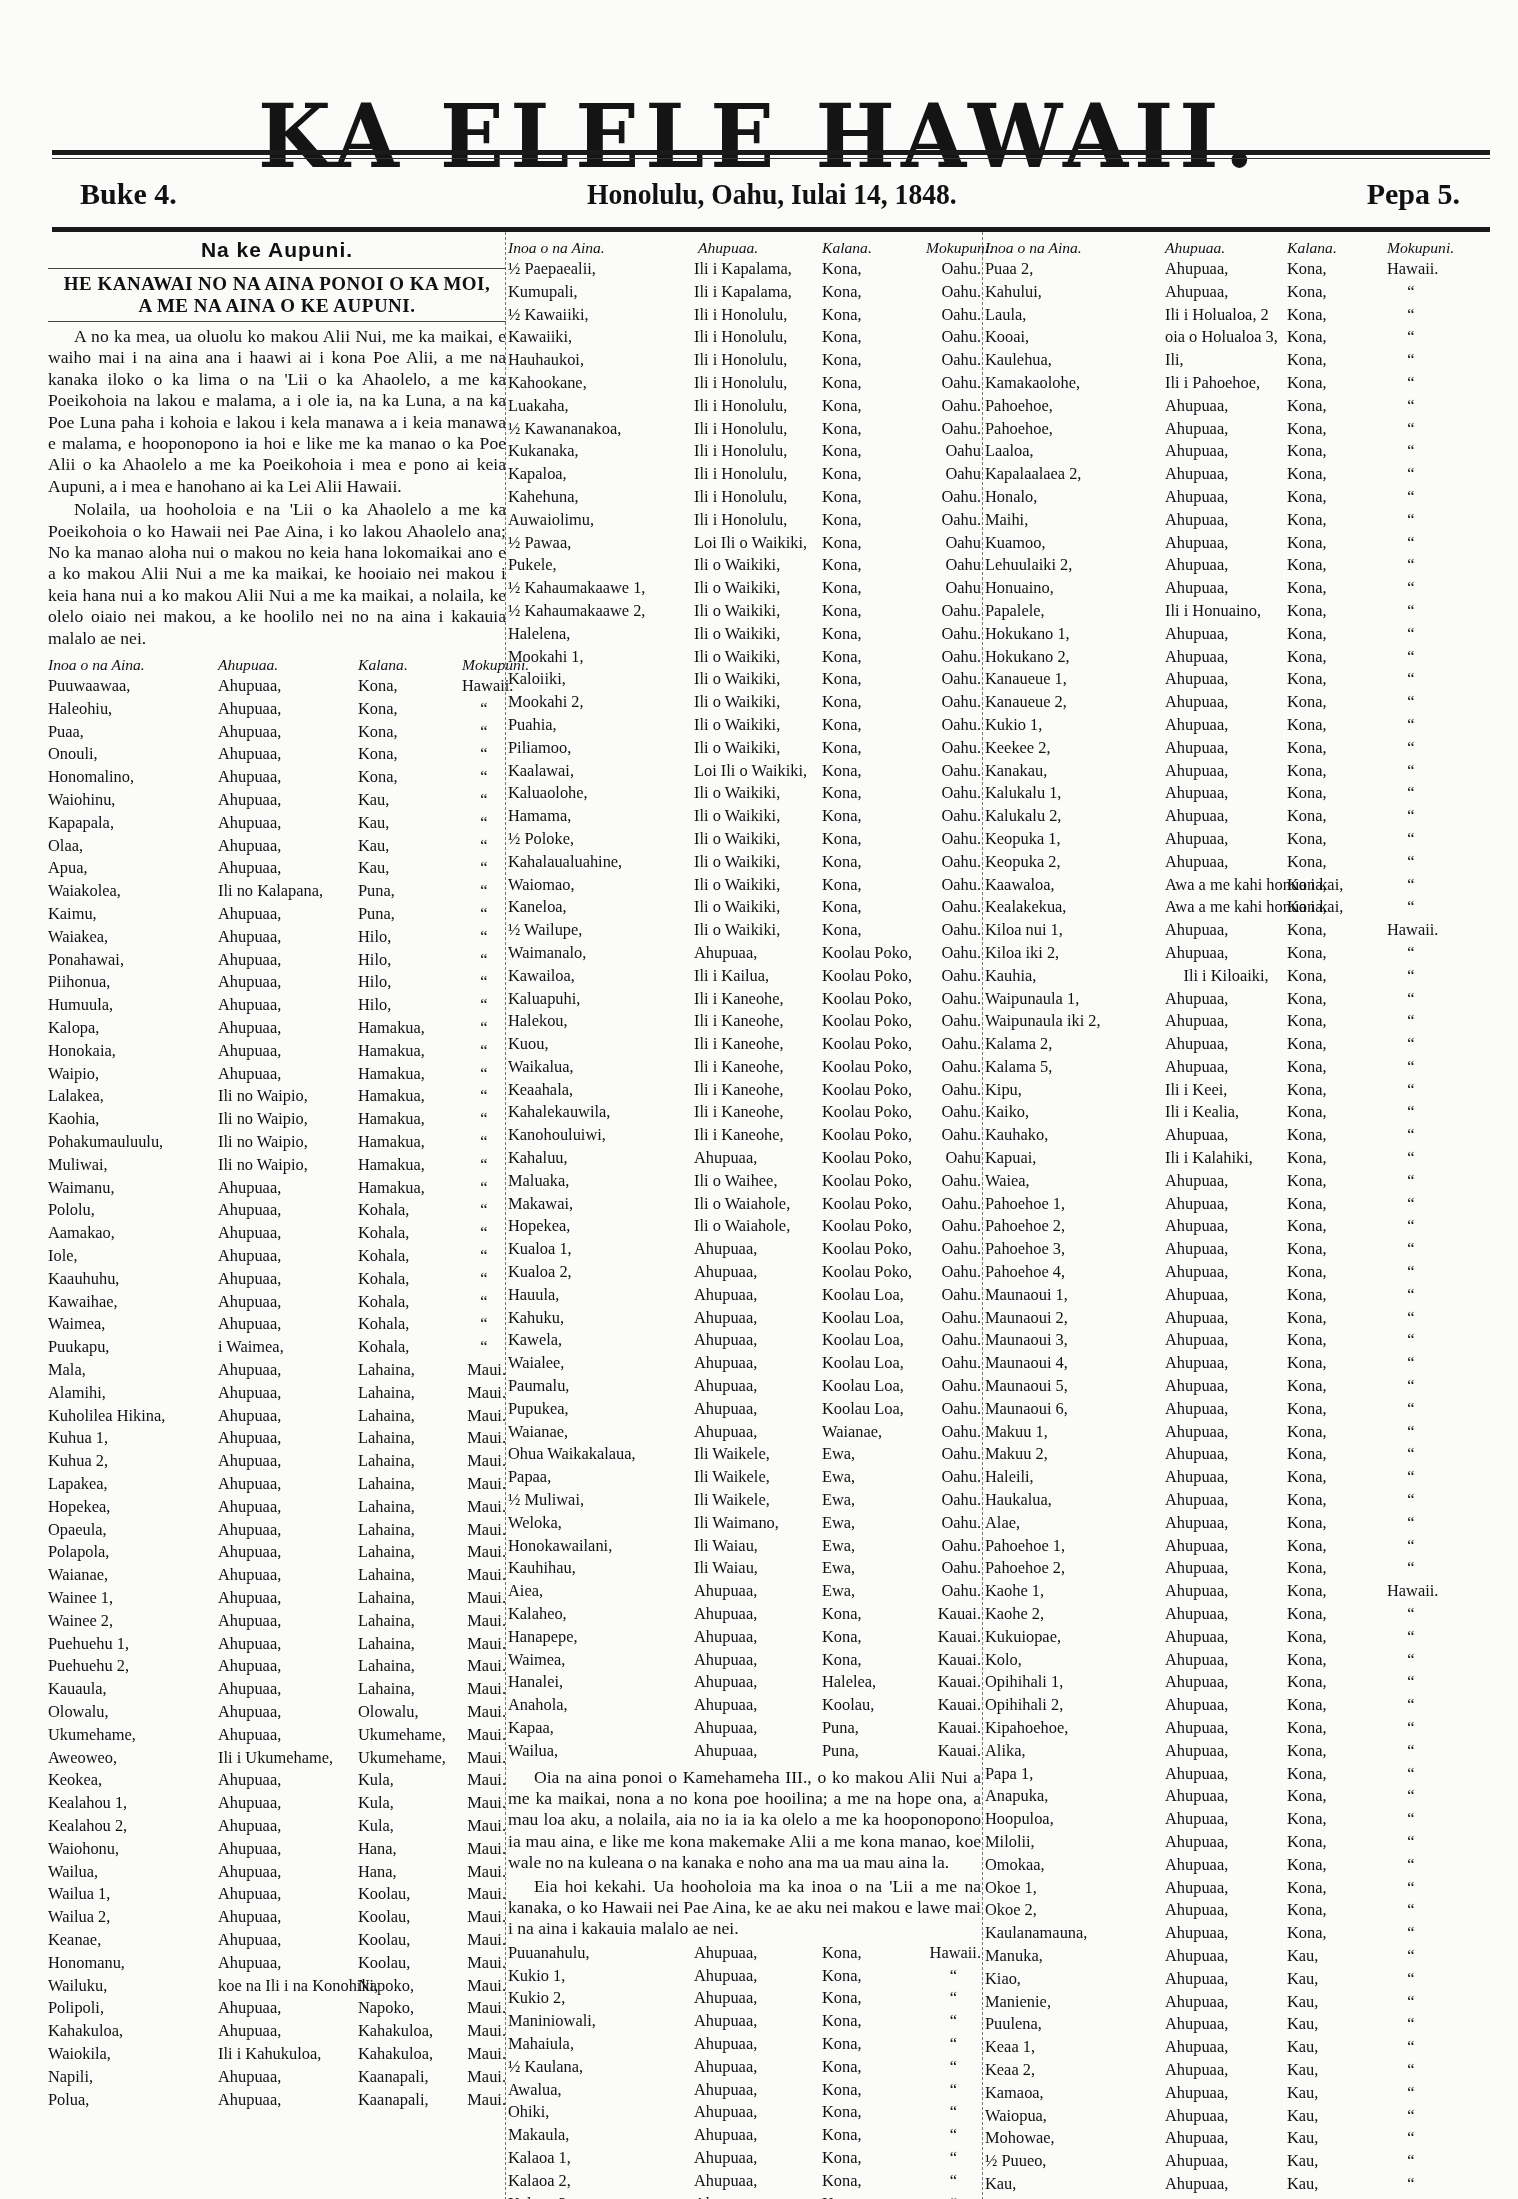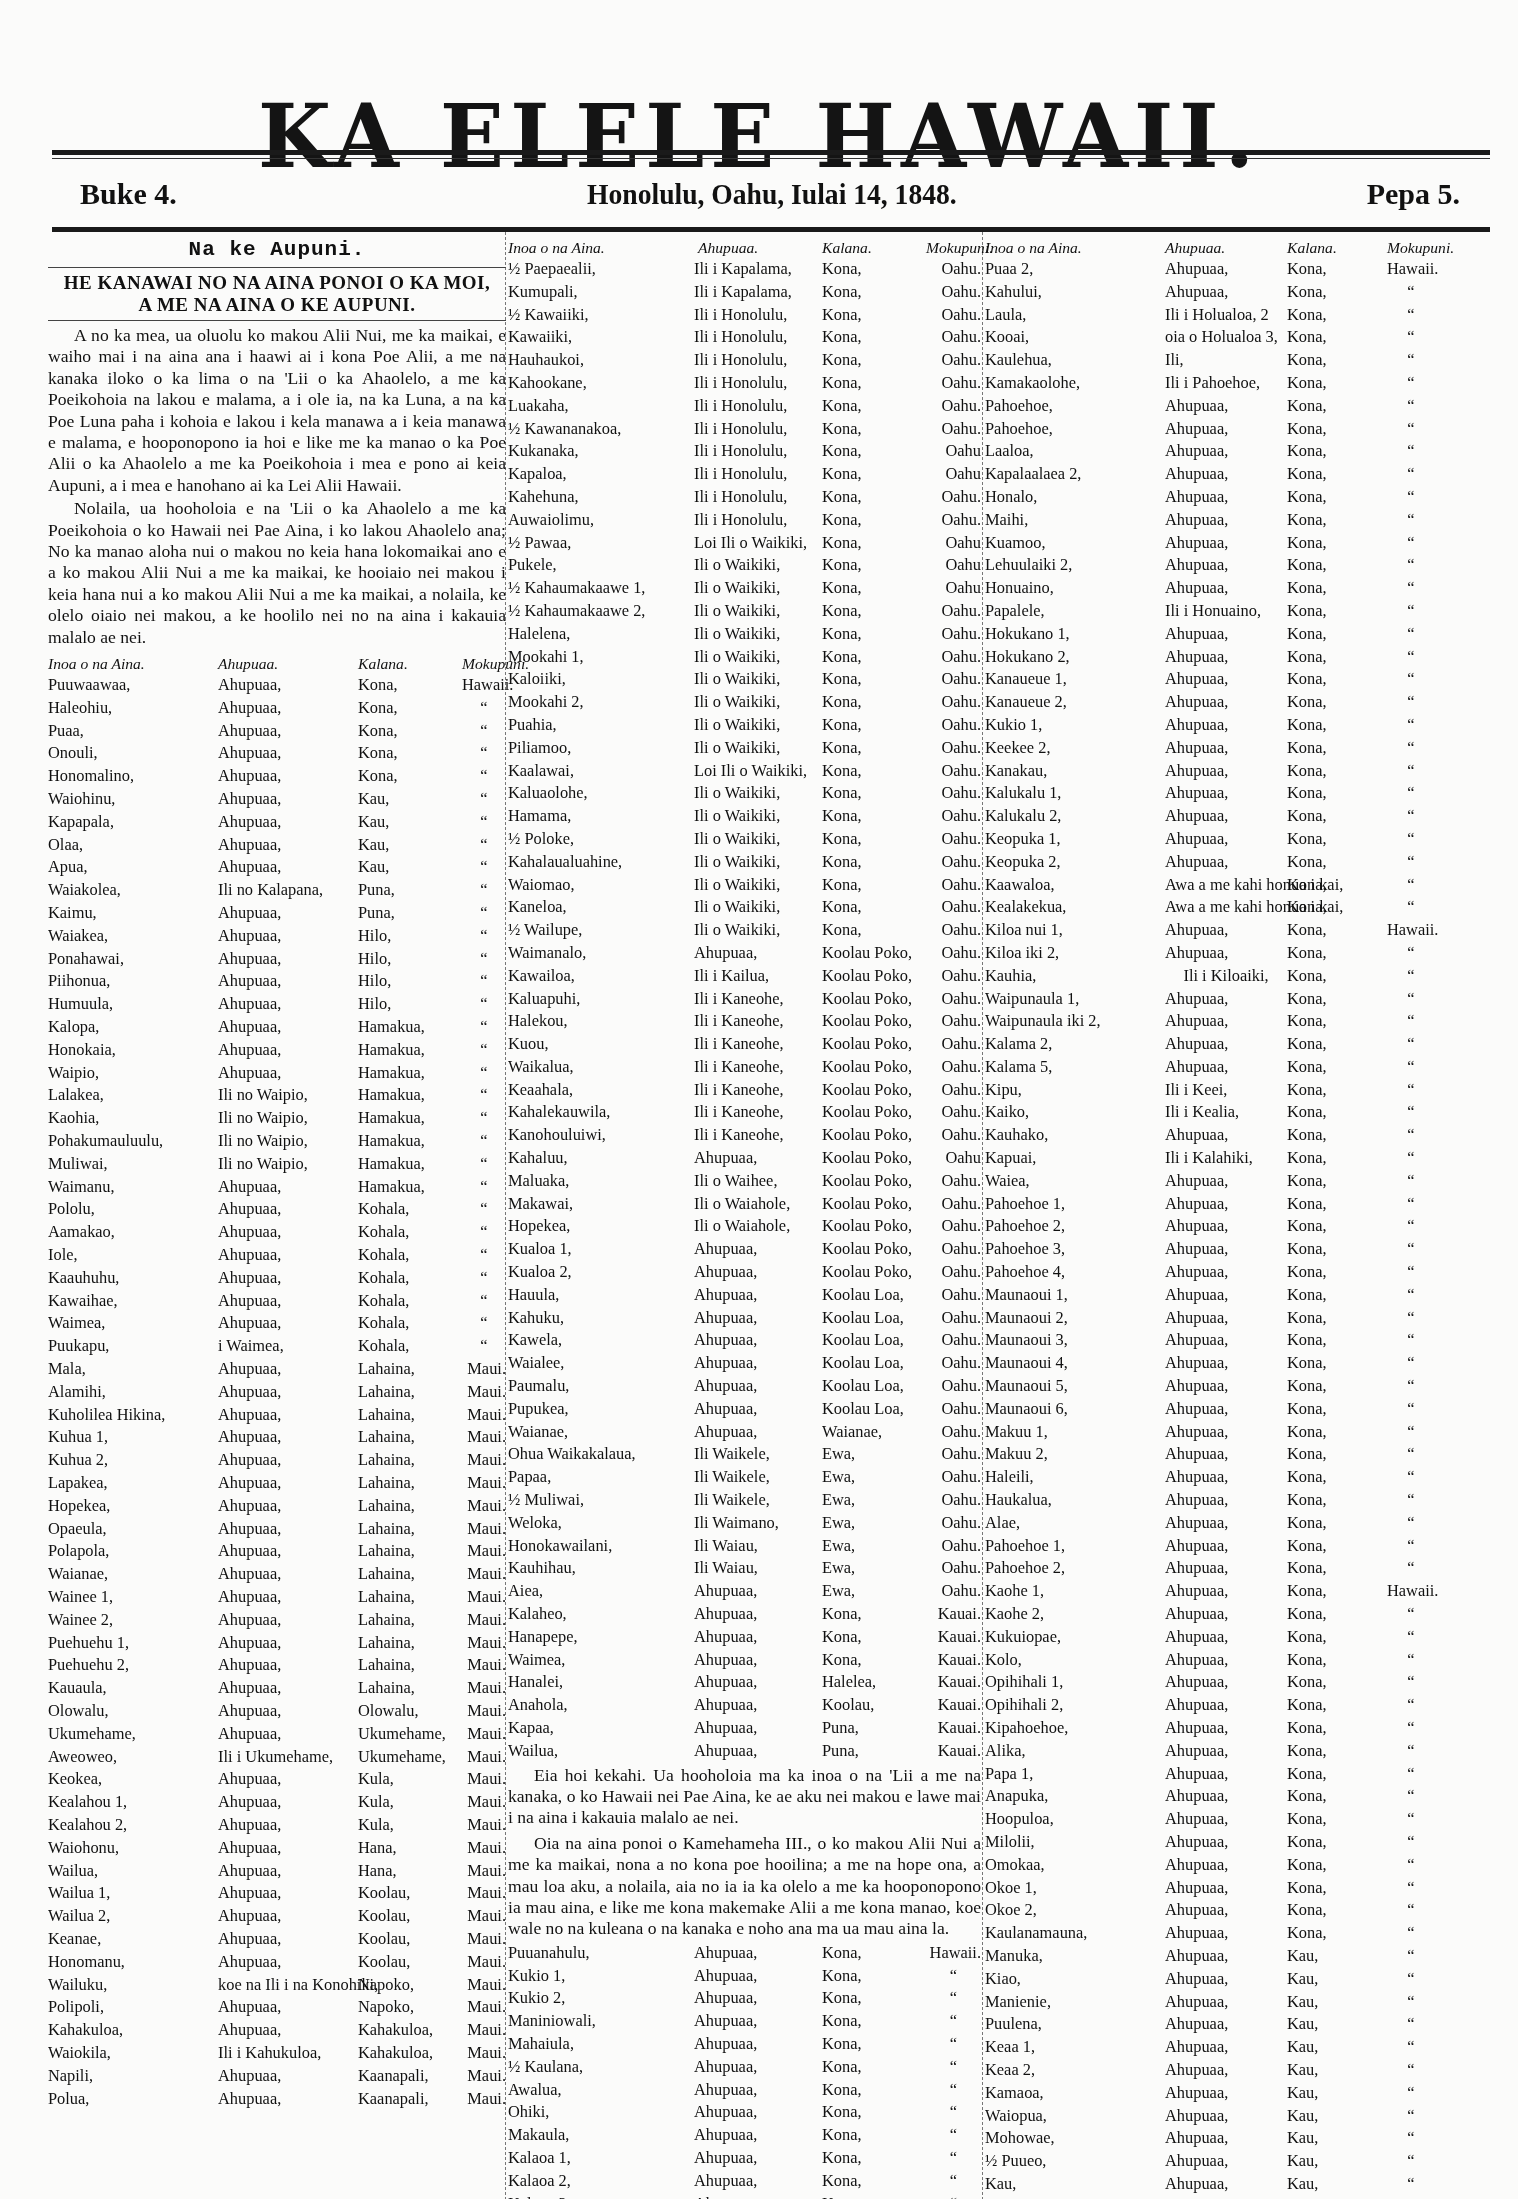--- a/index.html
+++ b/index.html
@@ -20,21 +20,21 @@
     display:flex; justify-content:space-between; align-items:center;
     font-family:"Liberation Serif",serif; font-weight:bold; font-size:30px;
   }
   .dateline .center { font-size:30px; letter-spacing:0; transform:scaleX(0.92); }
   .col { position:absolute; top:238px; }
   .col-left { left:48px; width:458px; }
   .col-mid { left:508px; width:473px; }
   .col-right { left:985px; width:450px; }
   .vsep { position:absolute; top:232px; width:1px; height:1967px; background:repeating-linear-gradient(#777 0 3px, transparent 3px 5px); }
   .section-head {
-    text-align:center; font-family:Liberation Mono, monospace; font-weight:bold;
+    text-align:center; font-family:Liberation Sans, sans-serif; font-weight:bold;
     font-size:21px; letter-spacing:1px; margin:0 0 6px 0;
   }
   .hr-thin { height:1px; background:#444; margin:4px 0; }
   .act-title {
     text-align:center; font-family:"Liberation Serif",serif; font-size:19px;
     font-weight:bold; line-height:22px; letter-spacing:0.5px;
   }
   .para {
     font-size:17.6px; line-height:21.4px; text-align:justify;
     text-indent:26px; margin:2px 0 0 0;
@@ -867,22 +867,22 @@
         <span>Puna,</span>
         <span class="isl">Kauai.</span>
       </div>
       <div class="row">
         <span>Wailua,</span>
         <span style="padding-left: 18px;">Ahupuaa,</span>
         <span>Puna,</span>
         <span class="isl">Kauai.</span>
       </div>
     </div>
+  <p class="para" style="margin-top:4px">Oia na aina ponoi o Kamehameha III., o ko makou Alii Nui a me ka maikai, nona a no kona poe hooilina; a me na hope ona, a mau loa aku, a nolaila, aia no ia ia ka olelo a me ka hooponopono ia mau aina, e like me kona makemake Alii a me kona manao, koe wale no na kuleana o na kanaka e noho ana ma ua mau aina la.</p>
   <p class="para">Eia hoi kekahi. Ua hooholoia ma ka inoa o na 'Lii a me na kanaka, o ko Hawaii nei Pae Aina, ke ae aku nei makou e lawe mai i na aina i kakauia malalo ae nei.</p>
-  <p class="para" style="margin-top:4px">Oia na aina ponoi o Kamehameha III., o ko makou Alii Nui a me ka maikai, nona a no kona poe hooilina; a me na hope ona, a mau loa aku, a nolaila, aia no ia ia ka olelo a me ka hooponopono ia mau aina, e like me kona makemake Alii a me kona manao, koe wale no na kuleana o na kanaka e noho ana ma ua mau aina la.</p>
   <div id="tbl-mid-b" style="margin-top:2px">
       <div class="row">
         <span>Puuanahulu,</span>
         <span style="padding-left: 18px;">Ahupuaa,</span>
         <span>Kona,</span>
         <span class="isl bold-isl">Hawaii.</span>
       </div>
       <div class="row">
         <span>Kukio 1,</span>
         <span style="padding-left: 18px;">Ahupuaa,</span>

